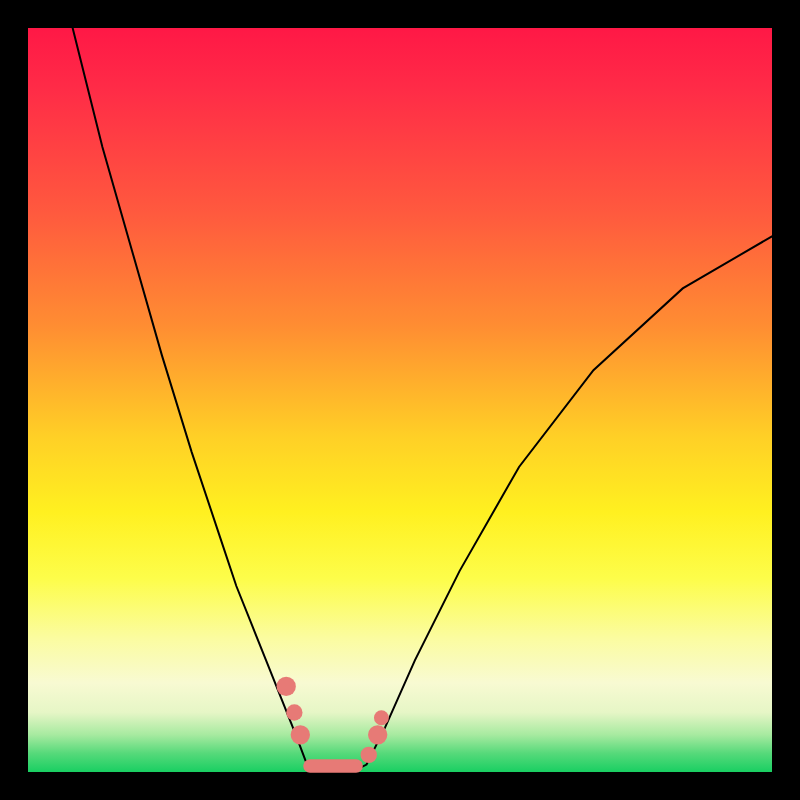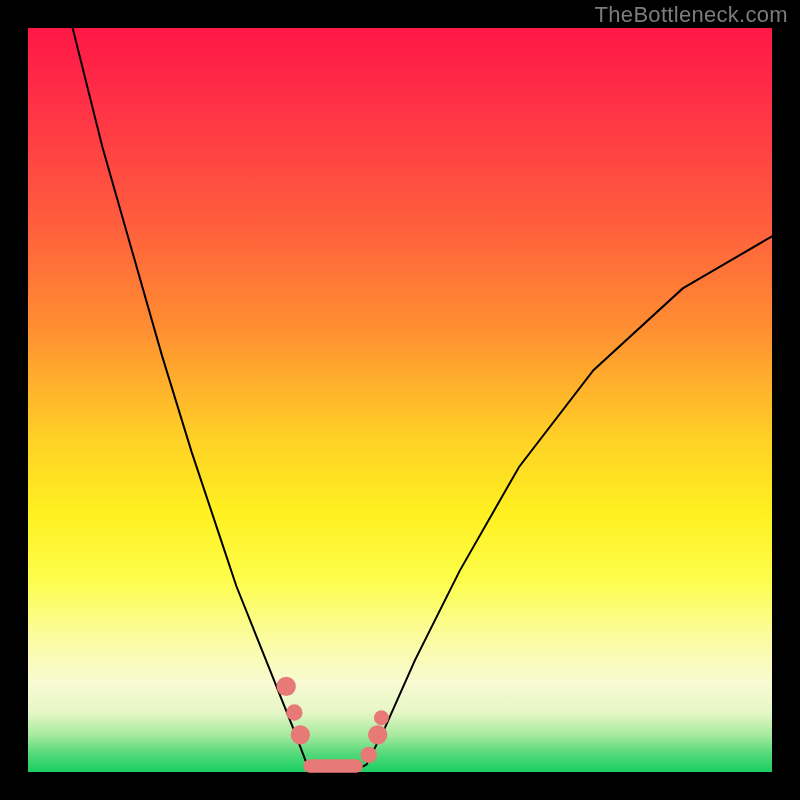--- a/index.html
+++ b/index.html
@@ -71,21 +71,20 @@
   }
   .marker-bar {
     fill: #e77a76;
   }
 </style>
 </head>
 <body>
 
 <div class="frame">
 
-  <div class="watermark">TheBottleneck.com</div>
 
   <div class="plot">
     <svg class="curves" viewBox="0 0 744 744" preserveAspectRatio="none">
       <g>
           <path d="M44.64,0.00 L74.40,119.04 L104.16,223.20 L133.92,327.36 L163.68,424.08 L193.44,513.36 L208.32,558.00 L223.20,595.20 L238.08,632.40 L252.96,669.60 L267.84,706.80 L279.00,736.56 L279.00,736.56 L286.44,740.28 L297.60,741.77 L308.76,741.77 L319.92,741.77 L331.08,740.28 L338.52,736.56 L338.52,736.56 L357.12,699.36 L386.88,632.40 L431.52,543.12 L491.04,438.96 L565.44,342.24 L654.72,260.40 L744.00,208.32" class="curve-line"></path>
         </g>
       <g>
           <rect x="275.28" y="731.35" width="59.52" height="13.39" rx="6.70" class="marker-bar"></rect>
           <circle cx="258.17" cy="658.44" r="9.67" class="marker"></circle>
           <circle cx="266.35" cy="684.48" r="8.18" class="marker"></circle>

